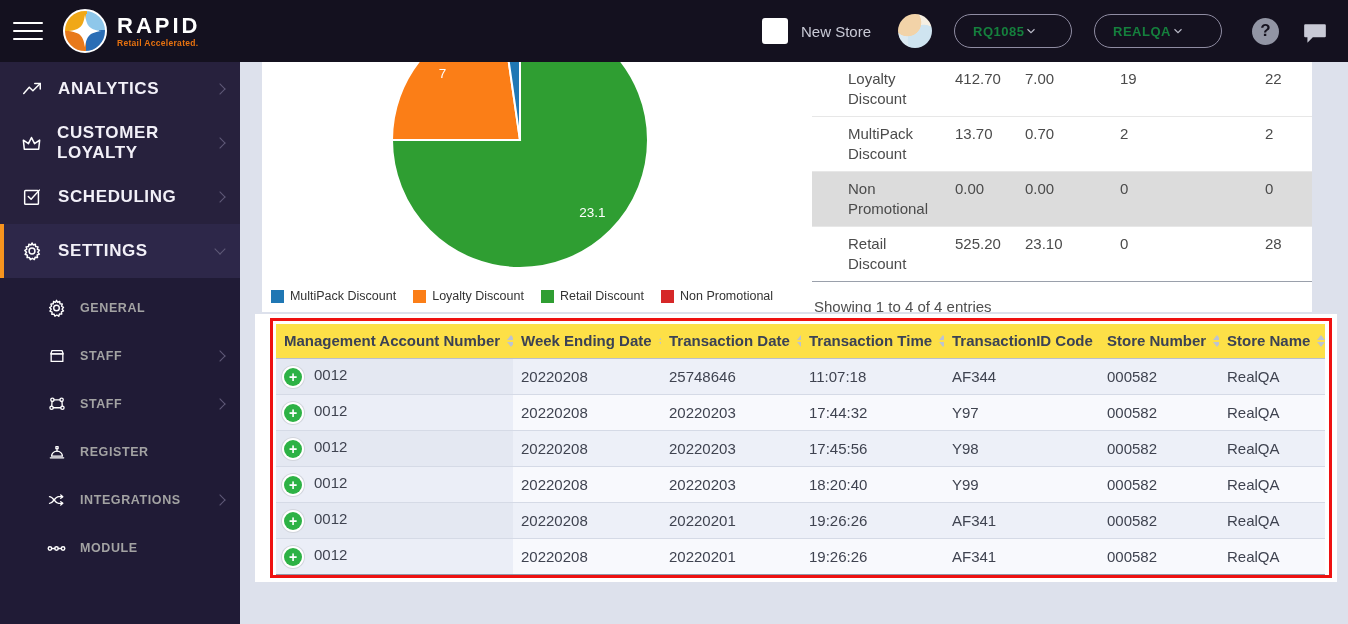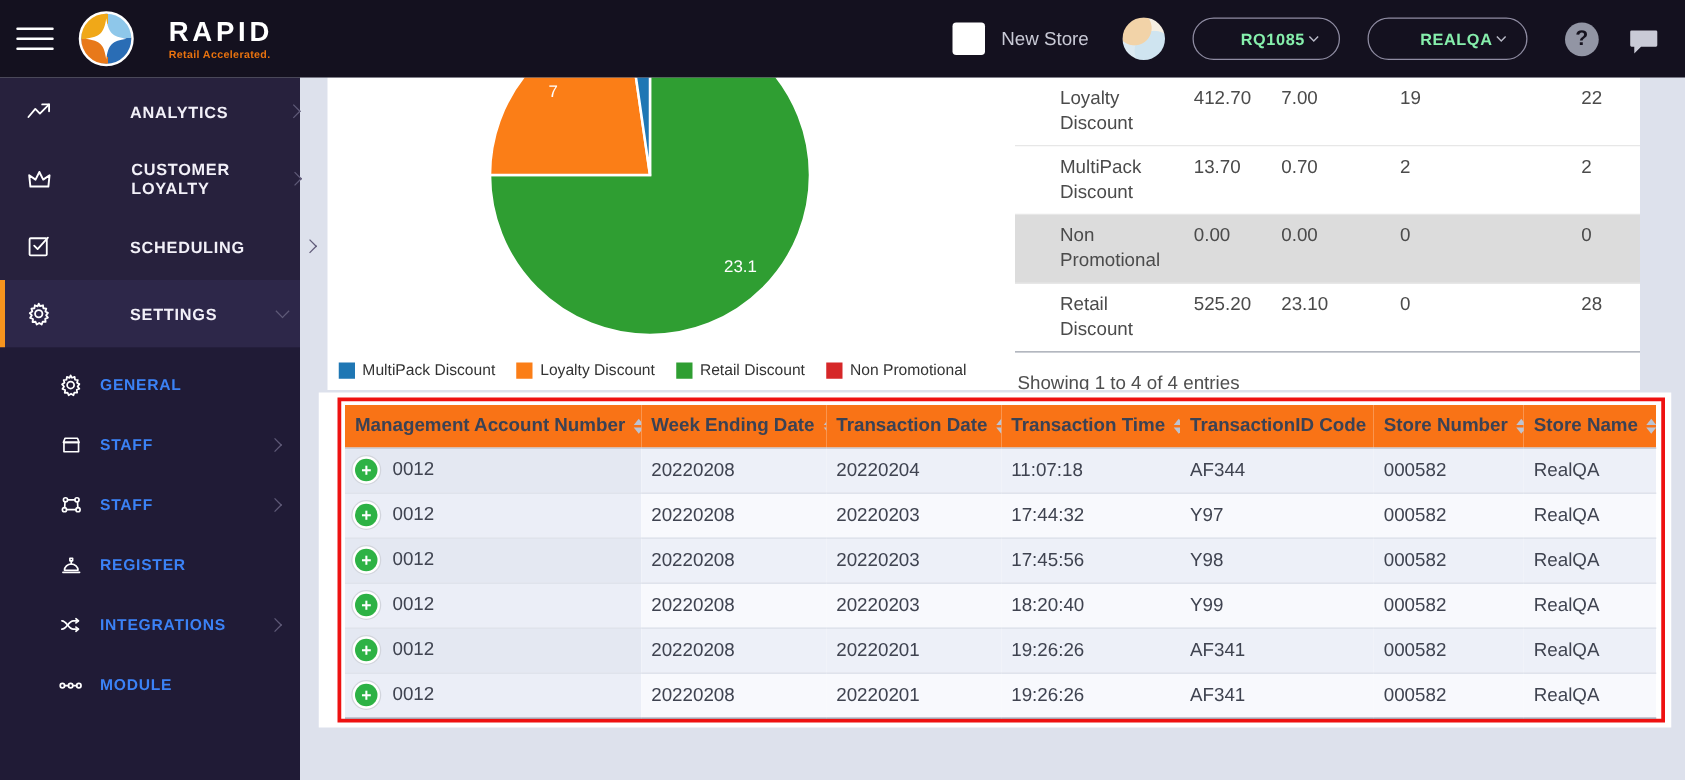--- a/index.html
+++ b/index.html
@@ -17,67 +17,67 @@
   }
   .hamburger { width:30px; margin-left:13px; cursor:pointer; }
   .hamburger span { display:block; height:2px; background:#ffffff; margin:6px 0; border-radius:1px; }
   .brand { display:flex; align-items:center; margin-left:20px; }
   .logo-circle {
     width:44px; height:44px; border-radius:50%; position:relative; flex:0 0 auto;
     border:2px solid #fff;
     background: conic-gradient(from -90deg, #f0a818 0 95deg, #8ec7ea 95deg 178deg, #2a6db5 178deg 266deg, #e8791a 266deg 360deg);
   }
   .logo-star { position:absolute; inset:0; }
-  .brand-text { margin-left:28px; line-height:1; }
+  .brand-text { margin-left:10px; line-height:1; }
   .brand-name { color:#fff; font-size:22px; font-weight:bold; letter-spacing:3px; }
   .brand-tag  { color:#e8720f; font-size:8.5px; font-weight:bold; margin-top:2px; letter-spacing:0.3px; }
 
   .topbar-right { margin-left:auto; display:flex; align-items:center; }
   .newmenu-box { width:26px; height:26px; background:#fff; border-radius:3px; cursor:pointer; }
   .newmenu-label { color:#c9cad6; font-size:15px; margin-left:13px; }
   .avatar {
     width:34px; height:34px; border-radius:50%; margin-left:27px; cursor:pointer;
     background:
       radial-gradient(circle at 28% 25%, #f2d3a8 0 38%, rgba(0,0,0,0) 40%),
       radial-gradient(circle at 75% 78%, #cfe4f0 0 42%, rgba(0,0,0,0) 44%),
       radial-gradient(circle at 20% 80%, #dceaf2 0 30%, rgba(0,0,0,0) 32%),
       #f6efe2;
   }
   .pill {
     height:34px; border:1px solid #8f8ca2; border-radius:17px; margin-left:22px;
-    display:flex; align-items:center; justify-content:flex-end;
-    padding:0 13px 0 18px; color:#86efac; font-size:13px; font-weight:bold;
+    display:flex; align-items:center; justify-content:flex-start;
+    padding:0 13px 0 18px; color:#15803d; font-size:13px; font-weight:bold;
     letter-spacing:0.5px; cursor:pointer;
   }
   .pill-a { width:118px; } .pill-b { width:128px; }
   .help-circle {
     width:27px; height:27px; border-radius:50%; background:#9295a4; margin-left:30px;
     display:flex; align-items:center; justify-content:center;
     color:#16131f; font-size:17px; font-weight:bold; cursor:pointer;
   }
   .chat-icon { margin:4px 20px 0 23px; cursor:pointer; }
 
   
   .sidebar {
     position:absolute; top:62px; left:0; width:240px; bottom:0;
     background:#27213d; display:flex; flex-direction:column; z-index:20;
   }
   .nav-item {
     height:54px; display:flex; align-items:center; padding:0 16px 0 20px;
-    color:#f2f0f8; font-size:13px; font-weight:bold; letter-spacing:0.6px; cursor:pointer;gap:48px;
+    color:#f2f0f8; font-size:17px; font-weight:bold; letter-spacing:0.6px; cursor:pointer;
   }
   .nav-item .nicon { width:24px; height:24px; margin-right:14px; display:flex; align-items:center; justify-content:center; }
   .nav-item.active { background:#2d2749; border-left:4px solid #f7941e; padding-left:16px; }
   .chev { margin-left:auto; width:8px; height:8px; border-right:1.5px solid #5f5a78; border-top:1.5px solid #5f5a78; flex:0 0 auto; }
   .chev.r { transform:rotate(45deg); }
   .chev.d { transform:rotate(135deg); margin-top:-4px; }
   .submenu { background:#201b36; flex:1; padding-top:6px; }
   .sub-item {
     height:48px; display:flex; align-items:center; padding:0 16px 0 46px;
-    color:#3b82f6; font-size:12.5px; font-weight:bold; letter-spacing:0.6px; cursor:pointer;
+    color:#a3a3a3; font-size:12.5px; font-weight:bold; letter-spacing:0.6px; cursor:pointer;
   }
   .sub-item .nicon { width:21px; height:21px; margin-right:13px; display:flex; align-items:center; justify-content:center; }
 
   
   .content { position:absolute; left:240px; top:62px; right:0; bottom:0; background:#dde1ec; }
   .panel-top { position:absolute; left:22px; top:0; width:1050px; height:250px; background:#fff; overflow:hidden; }
   .pie-wrap { position:absolute; left:118px; top:-62px; width:280px; height:280px; }
   .pie-label { font-size:13.5px; fill:#ffffff; text-anchor:middle; font-family:"Liberation Sans",sans-serif; }
 
   .legend { position:absolute; left:0; top:227px; width:520px; display:flex; justify-content:center; align-items:center; gap:17px; }
@@ -90,21 +90,21 @@
   .srow:last-of-type { border-bottom:1px solid #9aa0ab; }
   .srow.shaded { background:#dcdcdc; }
   .srow .c0 { padding-left:36px; padding-right:8px; }
   .showing { padding:16px 17px 0 2px; color:#4f4f4f; }
 
   
   .red-card { position:absolute; left:15px; top:252px; width:1082px; height:268px; background:#fff; }
   .red-rect { position:absolute; left:15px; top:4px; width:1062px; height:260px; border:3px solid #ee1111; }
   table.tx { border-collapse:collapse; table-layout:fixed; width:1049px; margin:3px 0 0 3px; }
   table.tx th {
-    height:34px; background:#f97316; font-size:15px; font-weight:bold; color:#3b4254;
+    height:34px; background:#fde047; font-size:15px; font-weight:bold; color:#3b4254;
     text-align:left; padding:0 2px 0 8px; border-bottom:1px solid #b9bfce; cursor:pointer;
     white-space:nowrap; overflow:hidden;
   }
   .th-inner { display:flex; align-items:center; }
   .sort { display:inline-flex; flex-direction:column; margin-left:7px; }
   .sort .up   { width:0; height:0; border:4px solid transparent; border-bottom:5px solid #bcc3d2; margin-bottom:2px; }
   .sort .down { width:0; height:0; border:4px solid transparent; border-top:5px solid #bcc3d2; }
   table.tx td {
     height:36px; font-size:15px; color:#3f4350; padding:0 4px 0 8px;
     border-bottom:1px solid #d5dae6; white-space:nowrap; overflow:hidden;
@@ -416,21 +416,21 @@
                     <i class="down"></i>
                   </span>
                 </span>
               </th>
             </tr>
           </thead>
         <tbody id="tx-body">
             <tr class="odd">
               <td><span class="plus">+</span><span>0012</span></td>
               <td>20220208</td>
-              <td>20220204</td>
+              <td>25748646</td>
               <td>11:07:18</td>
               <td>AF344</td>
               <td>000582</td>
               <td>RealQA</td>
             </tr>
             <tr class="even">
               <td><span class="plus">+</span><span>0012</span></td>
               <td>20220208</td>
               <td>20220203</td>
               <td>17:44:32</td>

